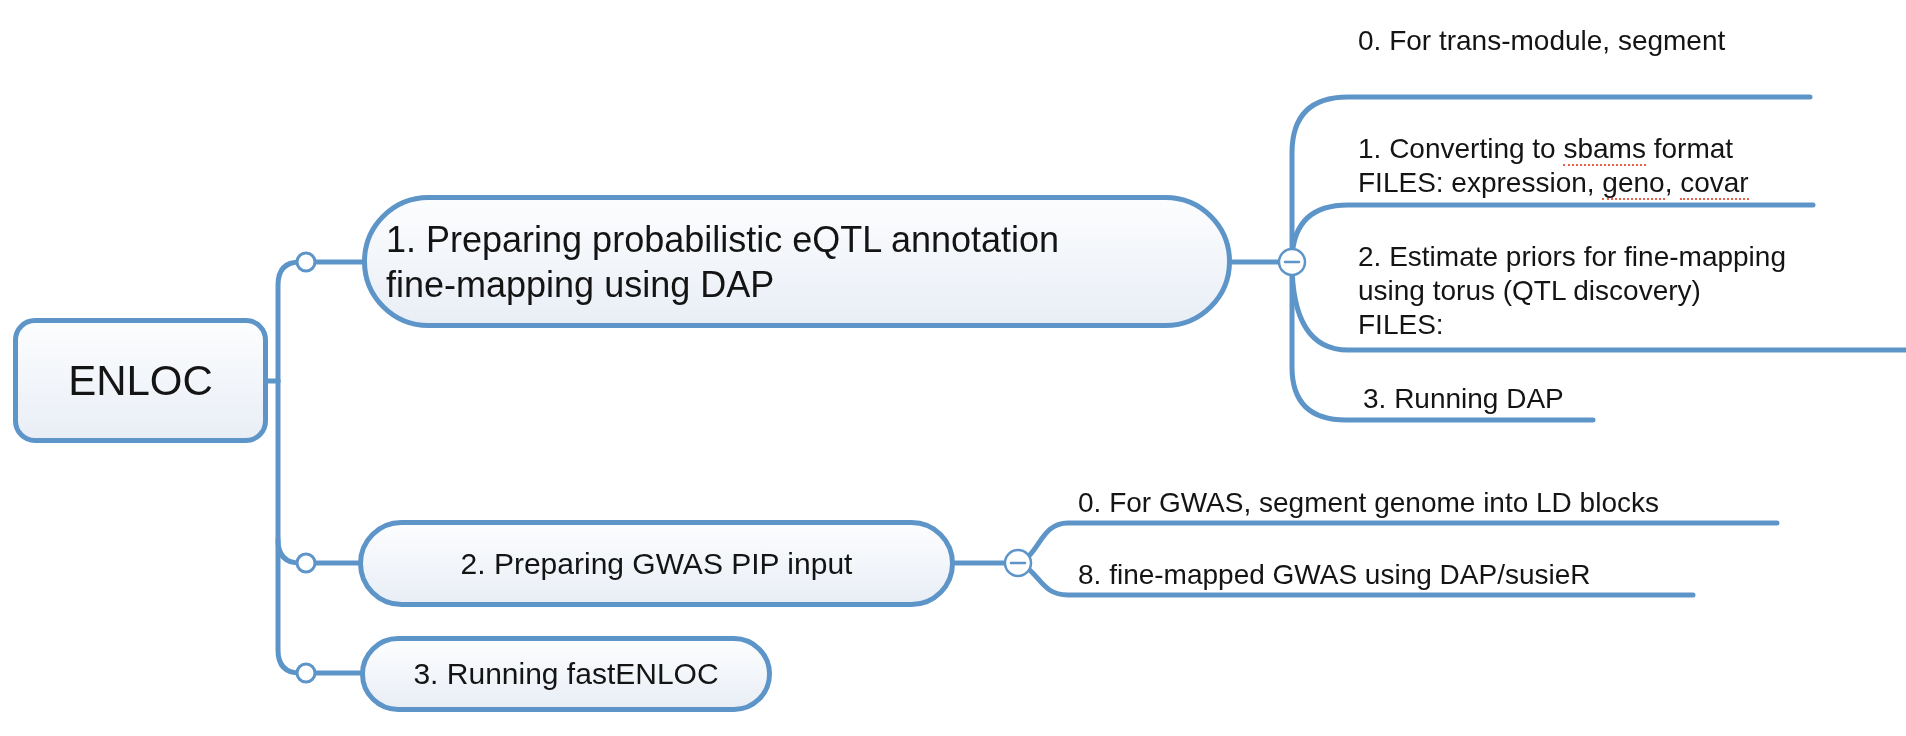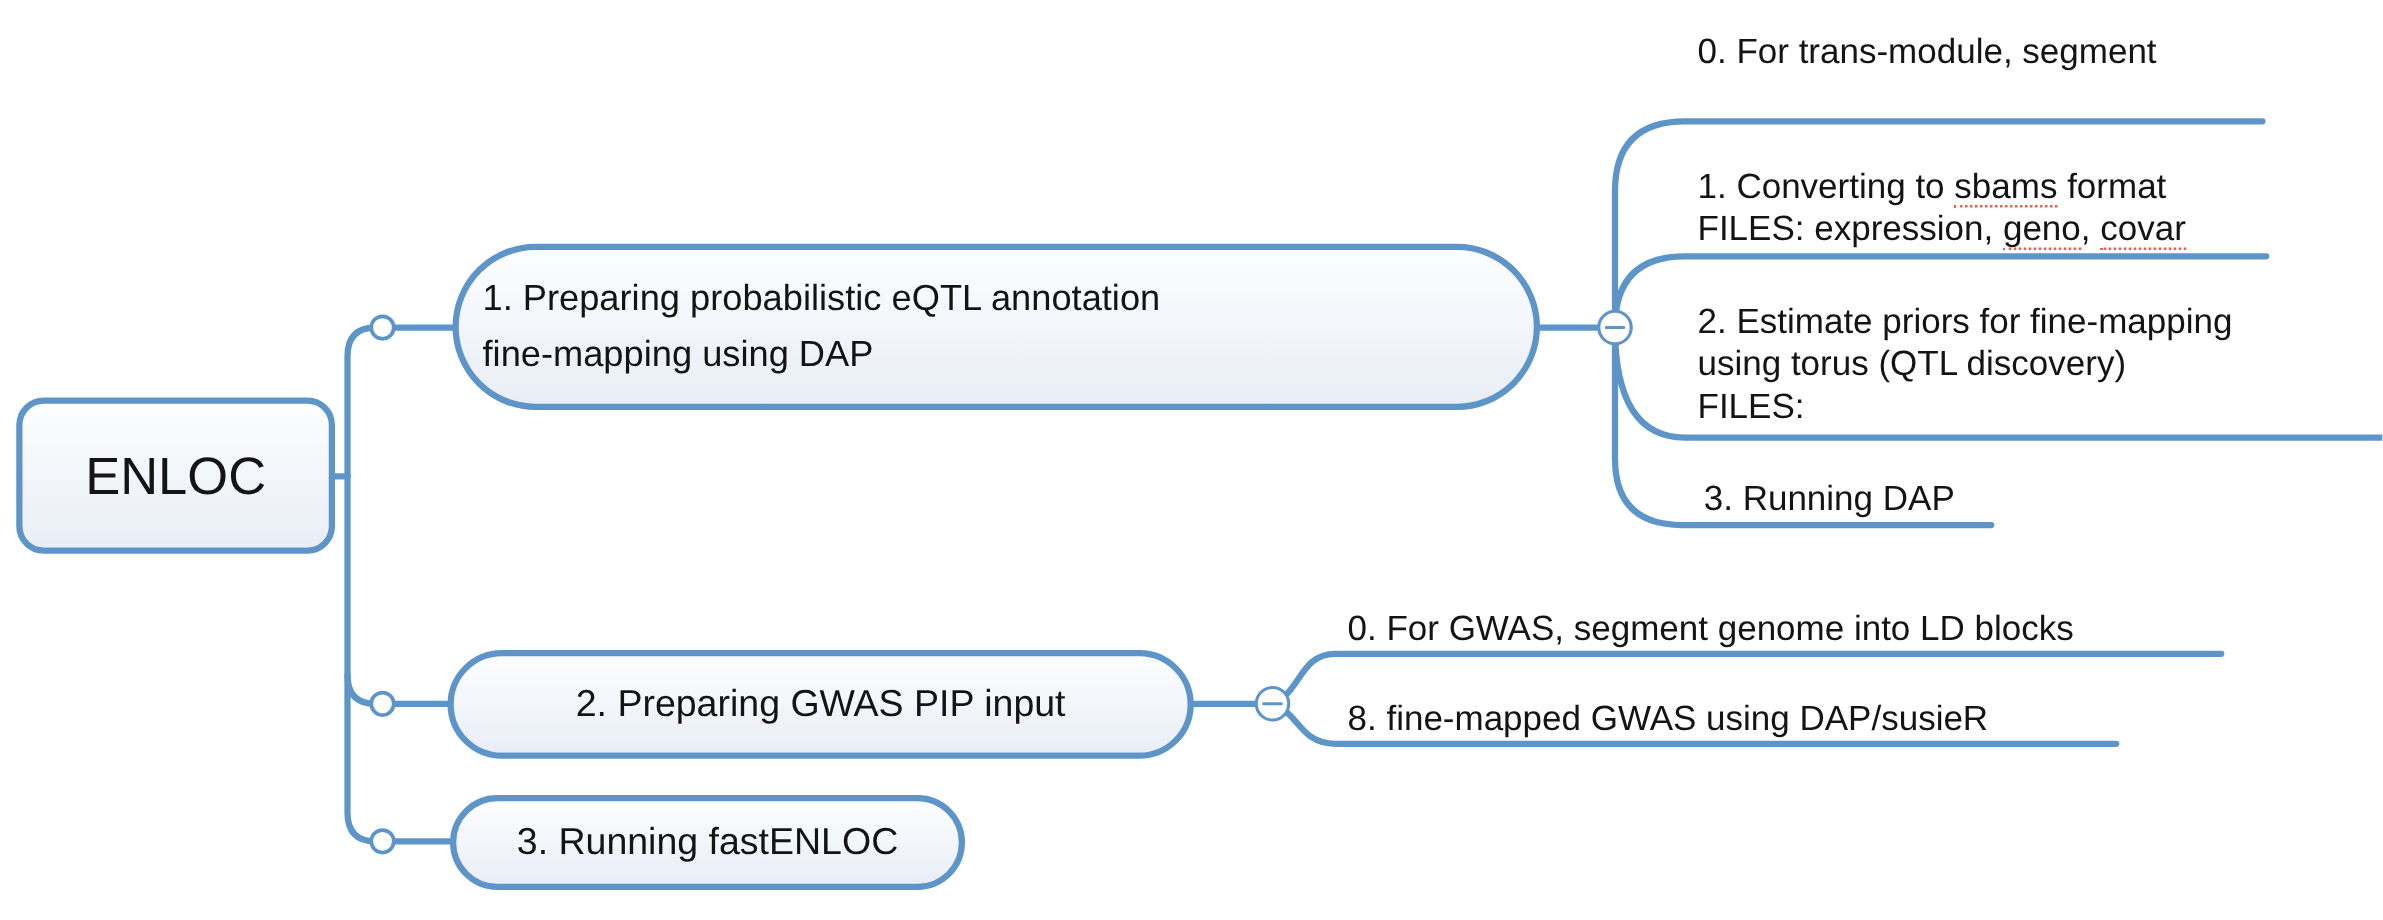--- a/index.html
+++ b/index.html
@@ -27,21 +27,21 @@
   }
   .node .nline{white-space:nowrap;}
   .root-node{
     left:13px;top:318px;width:255px;height:125px;border-radius:22px;
     font-size:42px;line-height:48px;
   }
   .pill{border-radius:70px;}
   .pill-1{
     left:362px;top:195px;width:870px;height:133px;
     align-items:flex-start;padding-left:19px;
-    font-size:29px;line-height:45px;
+    font-size:36px;line-height:45px;
   }
   .pill-2{
     left:358px;top:520px;width:597px;height:87px;
     font-size:30px;line-height:36px;
   }
   .pill-3{
     left:360px;top:636px;width:412px;height:76px;
     font-size:30px;line-height:36px;
   }
   .topic{

